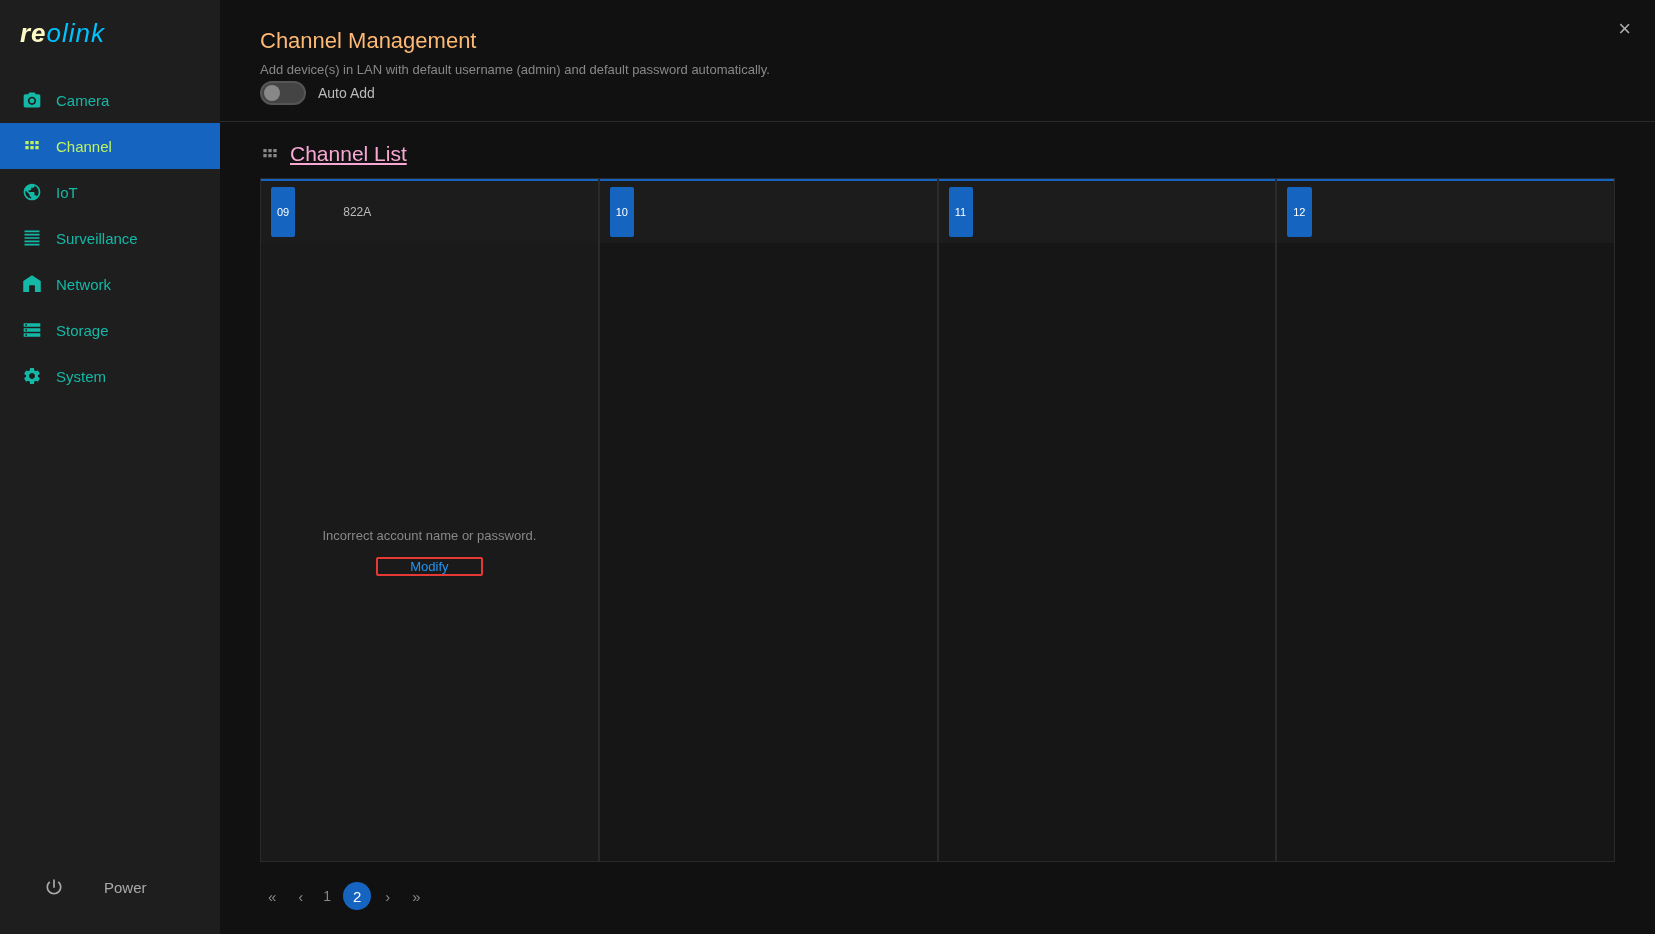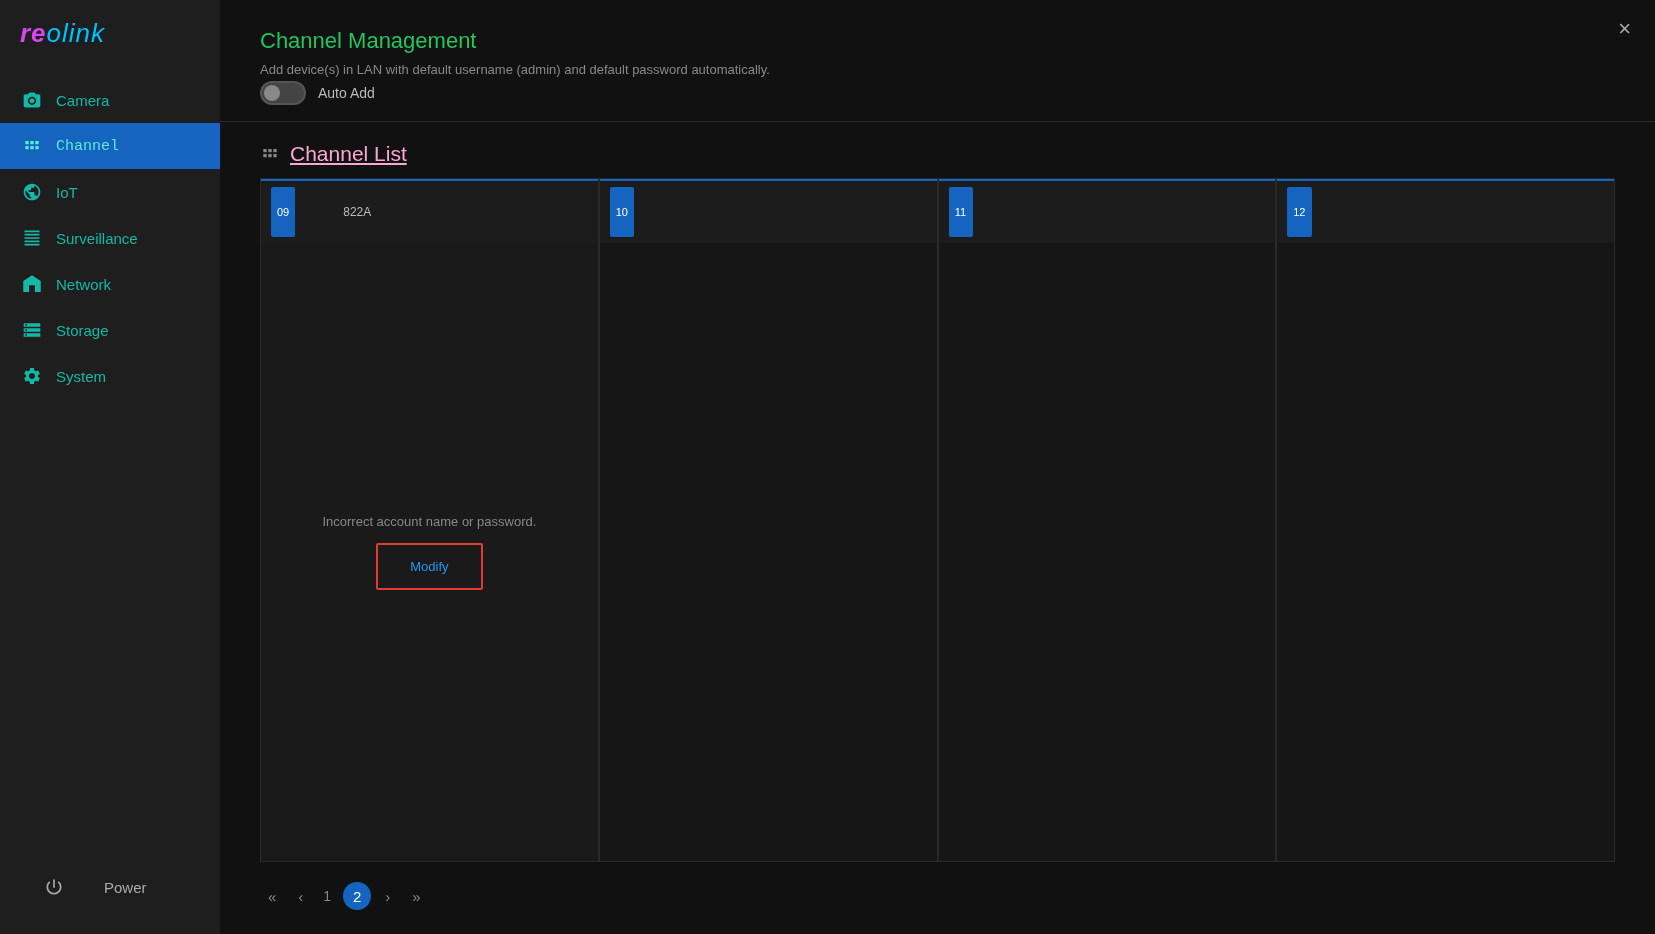--- a/index.html
+++ b/index.html
@@ -47,22 +47,21 @@
       gap: 14px;
       padding: 13px 22px;
       cursor: pointer;
       color: #14b8a6;
       font-size: 15px;
       border-radius: 0;
       transition: background 0.15s;
     }
     .nav-item.active {
       background: #1565c0;
-      color: #5eead4;
-      font-family: Liberation Mono, monospace;
+      color: #bef264;
     }
     .nav-item .nav-icon {
       width: 20px;
       height: 20px;
       display: flex;
       align-items: center;
       justify-content: center;
       flex-shrink: 0;
     }
     .nav-item .nav-icon svg {
@@ -104,21 +103,21 @@
     }
 
     
     .content-header {
       padding: 28px 40px 16px 40px;
       border-bottom: 1px solid #2a2a2a;
     }
     .page-title {
       font-size: 22px;
       font-weight: 500;
-      color: #22c55e;
+      color: #fdba74;
       margin-bottom: 8px;
     }
     .page-subtitle {
       font-size: 13px;
       color: #888;
       margin-bottom: 4px;
     }
 
     
     .auto-add-row {
@@ -223,21 +222,21 @@
       font-size: 13px;
       color: #888;
       text-align: center;
       padding: 0 16px;
     }
     .modify-btn {
       background: transparent;
       border: 2px solid #e53935;
       color: #2196f3;
       font-size: 13px;
-      padding: 14px 32px;
+      padding: 0 32px;
       cursor: pointer;
       border-radius: 2px;
     }
     .channel-card-empty .channel-card-body {
       background: #161616;
     }
 
     
     .channel-underline {
       height: 2px;
@@ -282,21 +281,21 @@
       padding: 4px 6px;
       border-radius: 3px;
     }
   </style>
 </head>
 <body>
 
 <aside class="sidebar">
   <div class="sidebar-logo">
     <span class="logo-text">
-      <span style="color:#d946ef; font-style:italic; font-weight:900;">re</span><span style="color:#00c2ff; font-style:italic; font-weight:300;">olink</span>
+      <span style="color:#fef9c3; font-style:italic; font-weight:900;">re</span><span style="color:#00c2ff; font-style:italic; font-weight:300;">olink</span>
     </span>
   </div>
 
   <nav class="sidebar-nav">
 
     <div class="nav-item">
       <span class="nav-icon">
         <svg viewBox="0 0 24 24">
             <path d="M9 3L7.17 5H4c-1.1 0-2 .9-2 2v12c0 1.1.9 2 2 2h16c1.1 0 2-.9 2-2V7c0-1.1-.9-2-2-2h-3.17L15 3H9zm3 15c-2.76 0-5-2.24-5-5s2.24-5 5-5 5 2.24 5 5-2.24 5-5 5zm0-8c-1.65 0-3 1.35-3 3s1.35 3 3 3 3-1.35 3-3-1.35-3-3-3z"></path>
           </svg>

